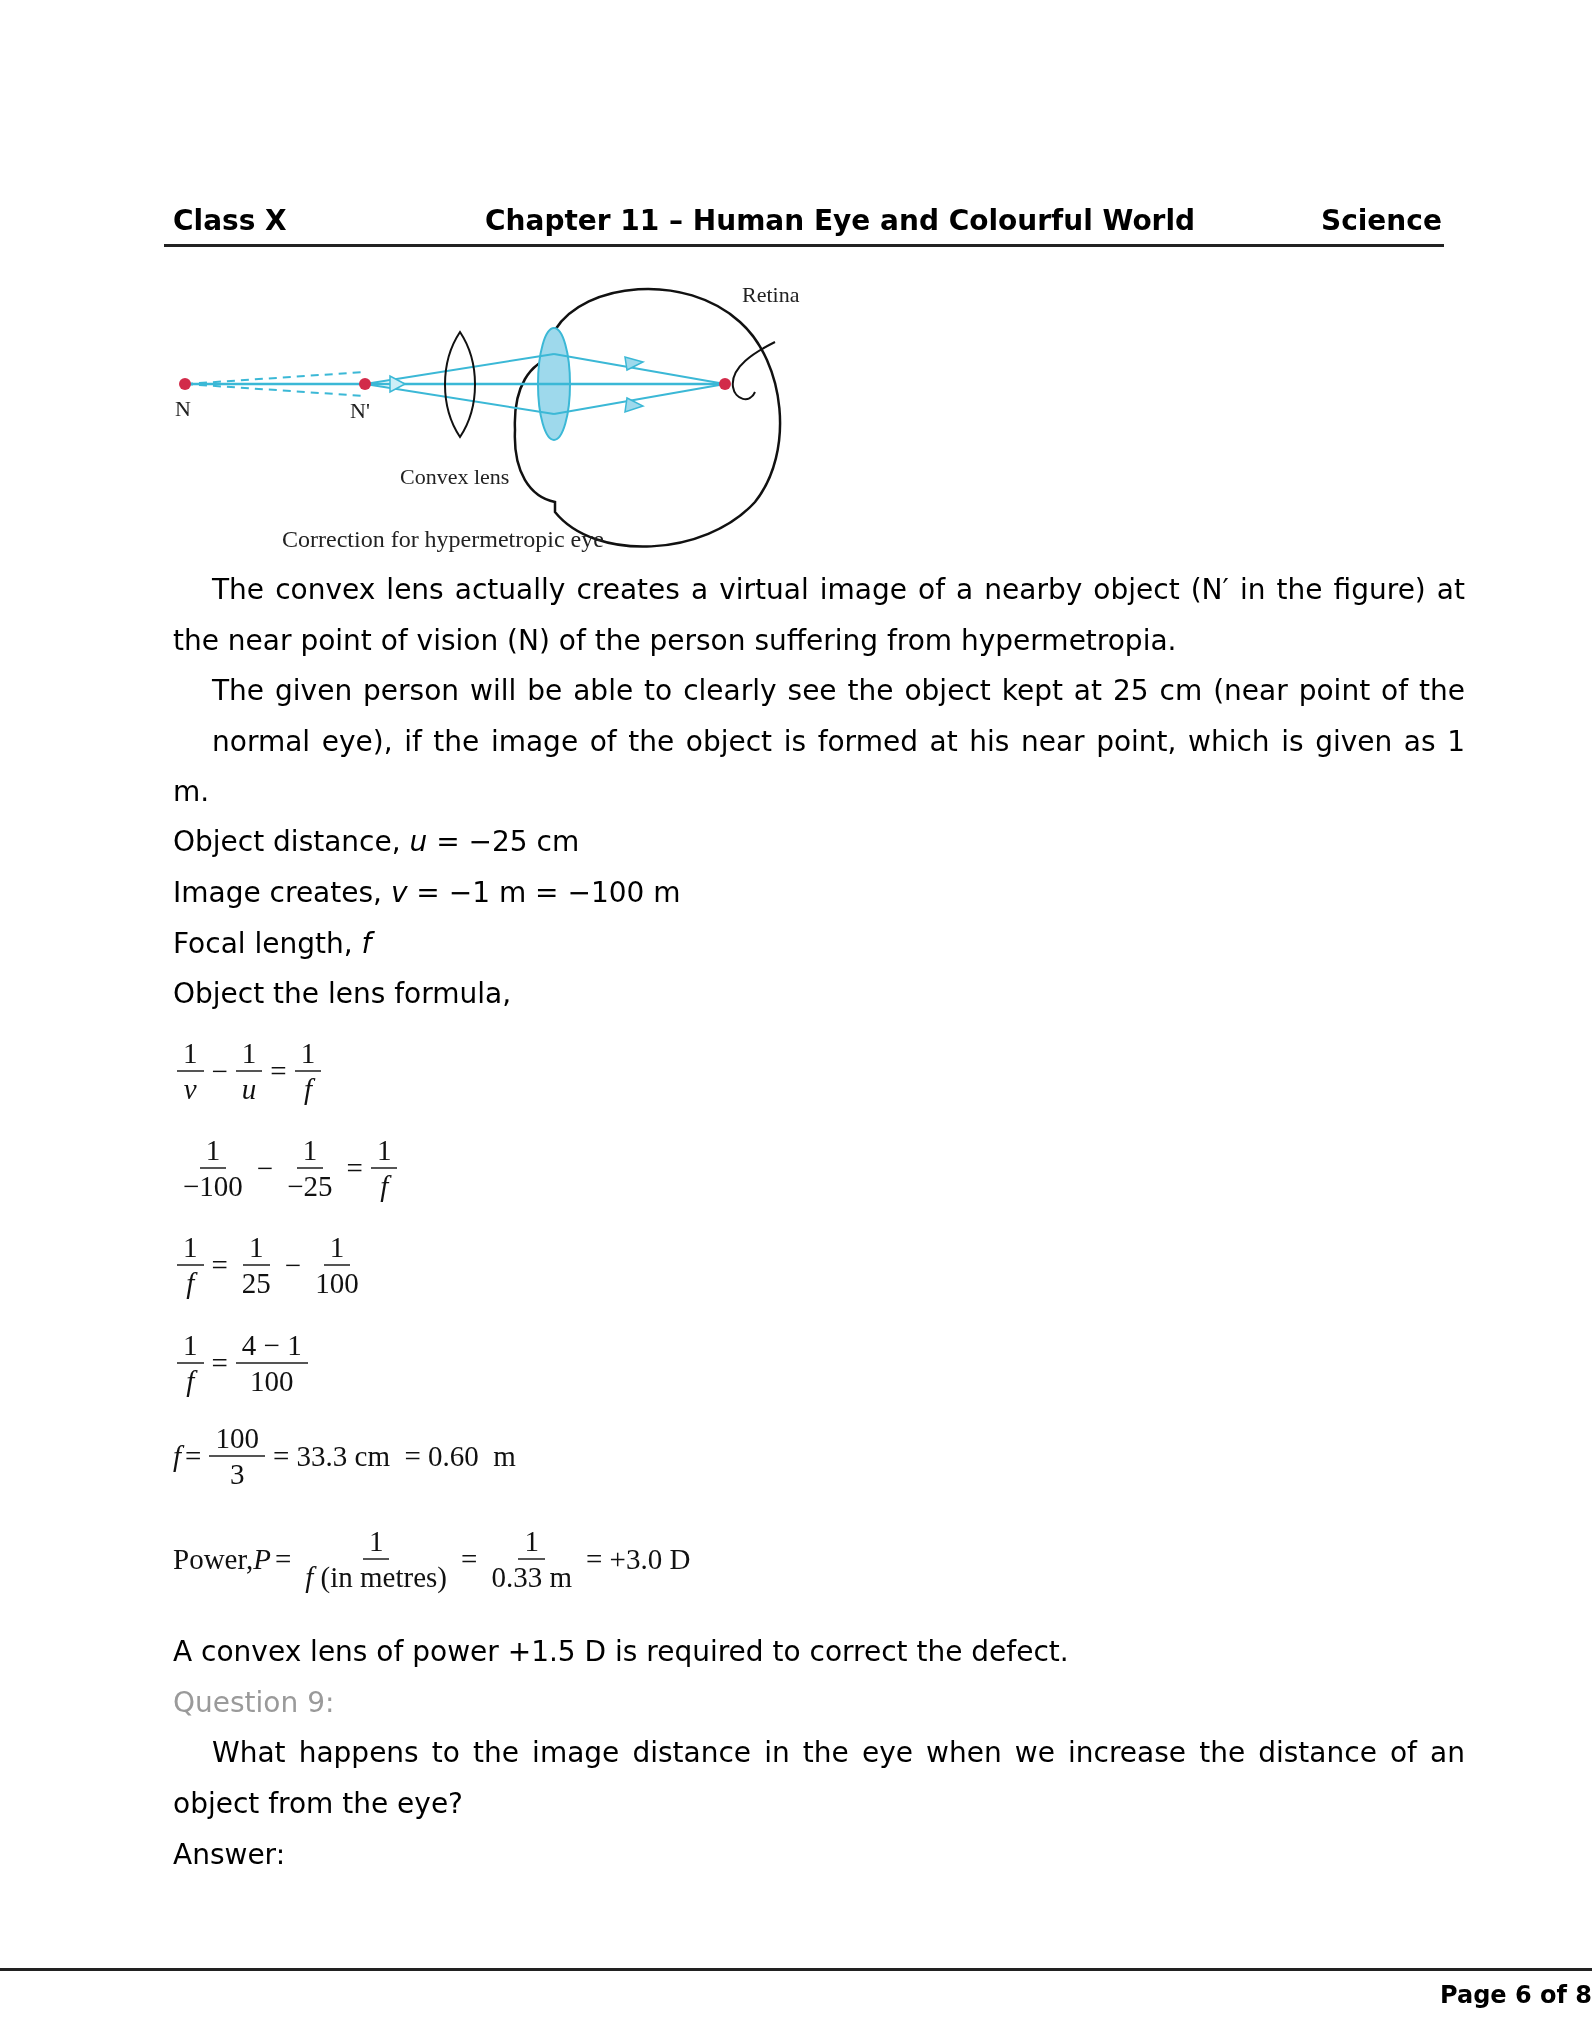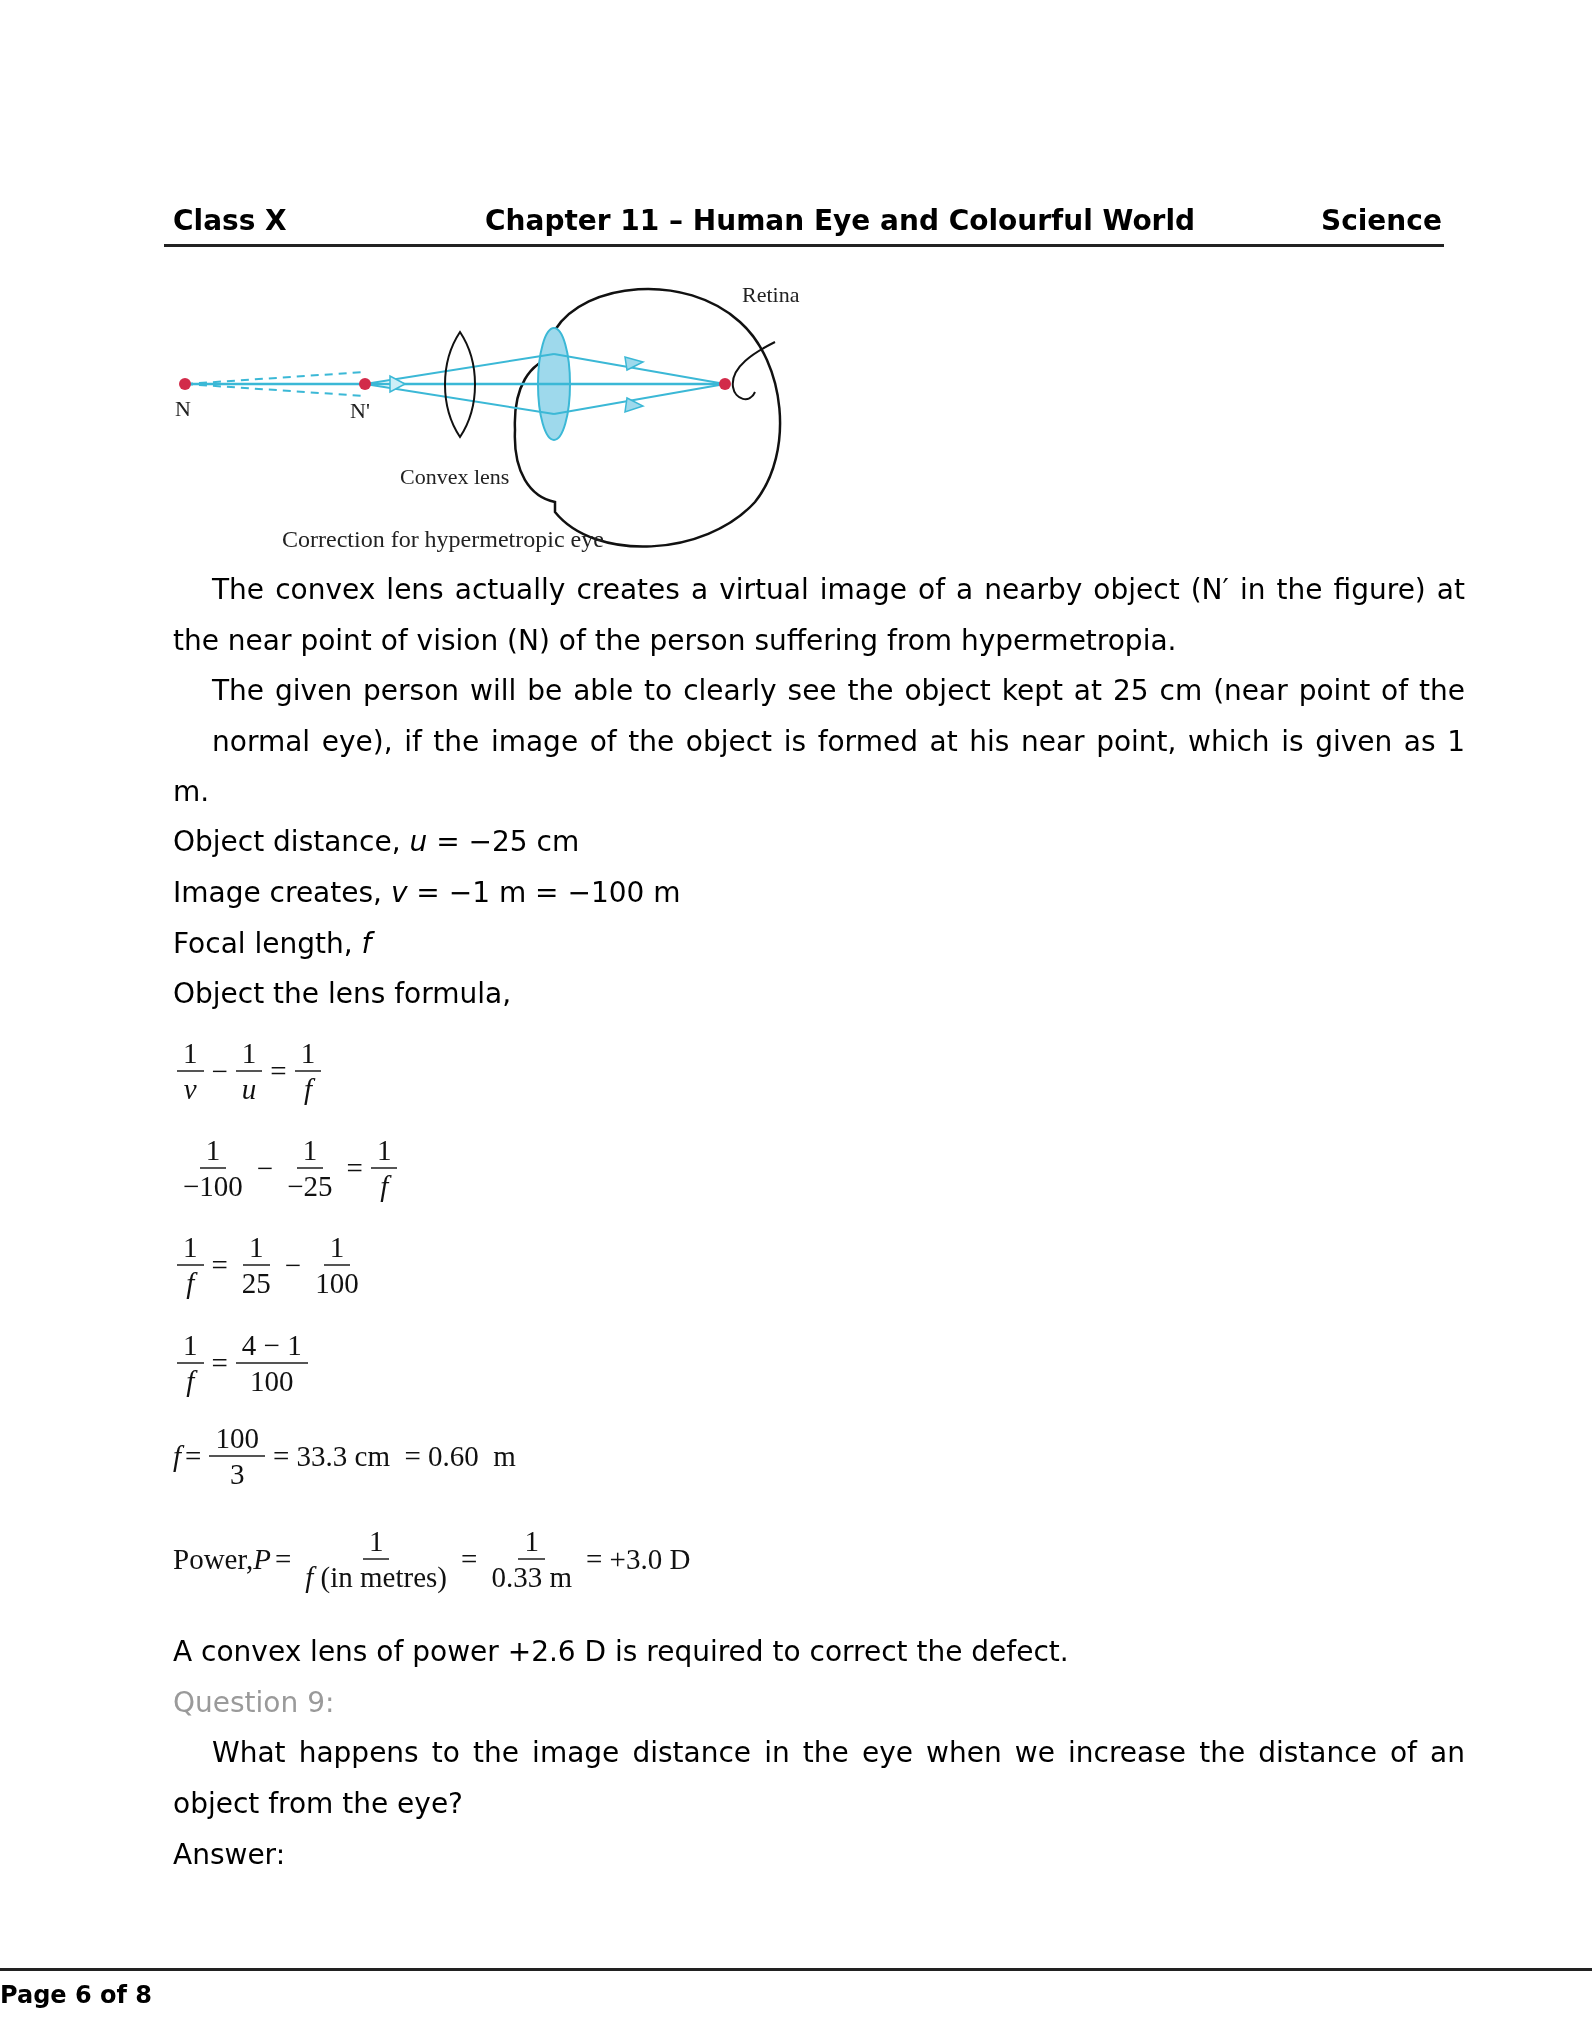--- a/index.html
+++ b/index.html
@@ -1,20 +1,20 @@
 <!DOCTYPE html>
 <html><head>
 <meta charset="utf-8">
 <style>
   html, body { margin:0; padding:0; background:#fff; }
   body { width:1592px; height:2038px; position:relative; overflow:hidden; font-family:"DejaVu Sans", sans-serif; color:#000; }
   .hdr { position:absolute; top:203px; font-size:28px; line-height:36px;font-weight:bold; }
   .hdr-rule { position:absolute; left:164px; width:1280px; top:244px; height:3px; background:#222; }
   .foot-rule { position:absolute; left:0; width:1592px; top:1968px; height:3px; background:#222; }
-  .footer { position:absolute; top:1980px; left:0; width:1592px; text-align:left; font-weight:bold; font-size:24px; line-height:30px; }
+  .footer { position:absolute; top:1980px; left:0; width:1592px; text-align:right; font-weight:bold; font-size:24px; line-height:30px; }
   .line { position:absolute; left:173px; width:1253px; font-size:28px; line-height:36px; white-space:nowrap; }
   .just { text-align:justify; text-align-last:justify;margin-left:39px; }
   .q { color:#9a9a9a; font-weight:normal; }
   .math { position:absolute; left:173px; font-family:"Liberation Serif", serif; font-size:29px; color:#111; display:flex; align-items:center; }
   .frac { display:inline-flex; flex-direction:column; align-items:center; margin:0 4px; }
   .frac .num { padding:0 6px; line-height:34px; border-bottom:2px solid #555; }
   .frac .den { padding:0 6px; line-height:34px; }
   .op { margin:0 4px; }
   i { font-style:italic; }
   .fig { position:absolute; left:165px; top:272px; }
@@ -154,20 +154,20 @@
       <span class="den"><i>f</i> <span>(in metres)</span></span>
     </span>
   <span class="op">=</span>
   <span class="frac">
       <span class="num">1</span>
       <span class="den">0.33 m</span>
     </span>
   <span class="op">= +3.0 D</span>
 </div>
 
-<div class="line" style="top:1634px">A convex lens of power +2.6 D is required to correct the defect.</div>
+<div class="line" style="top:1634px">A convex lens of power +1.5 D is required to correct the defect.</div>
 <div class="line q" style="top:1685px">Question 9:</div>
 <div class="line just" style="top:1735px">What happens to the image distance in the eye when we increase the distance of an</div>
 <div class="line" style="top:1786px">object from the eye?</div>
 <div class="line" style="top:1837px">Answer:</div>
 
 <div class="foot-rule"></div>
 <div class="footer">Page 6 of 8</div>
 
 </body></html>

